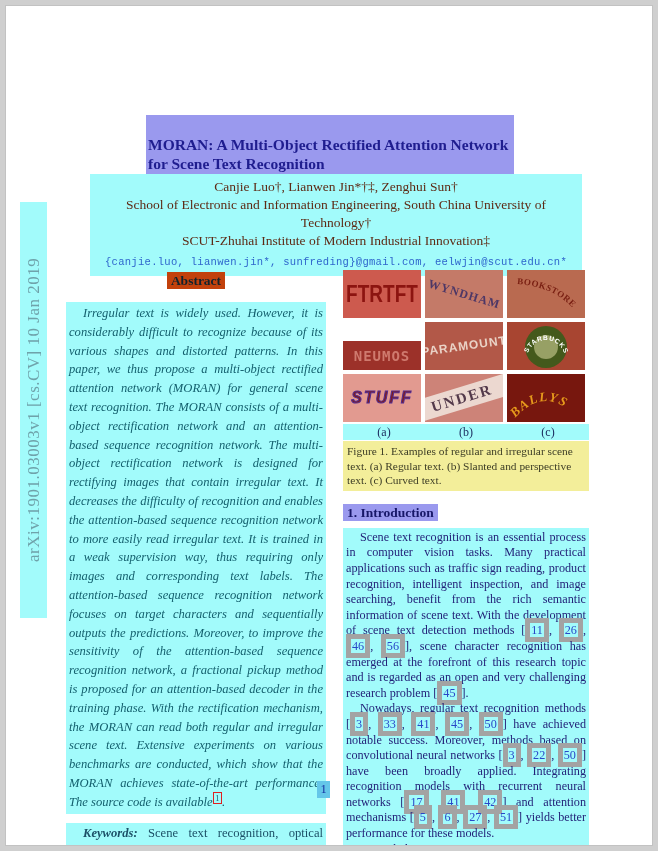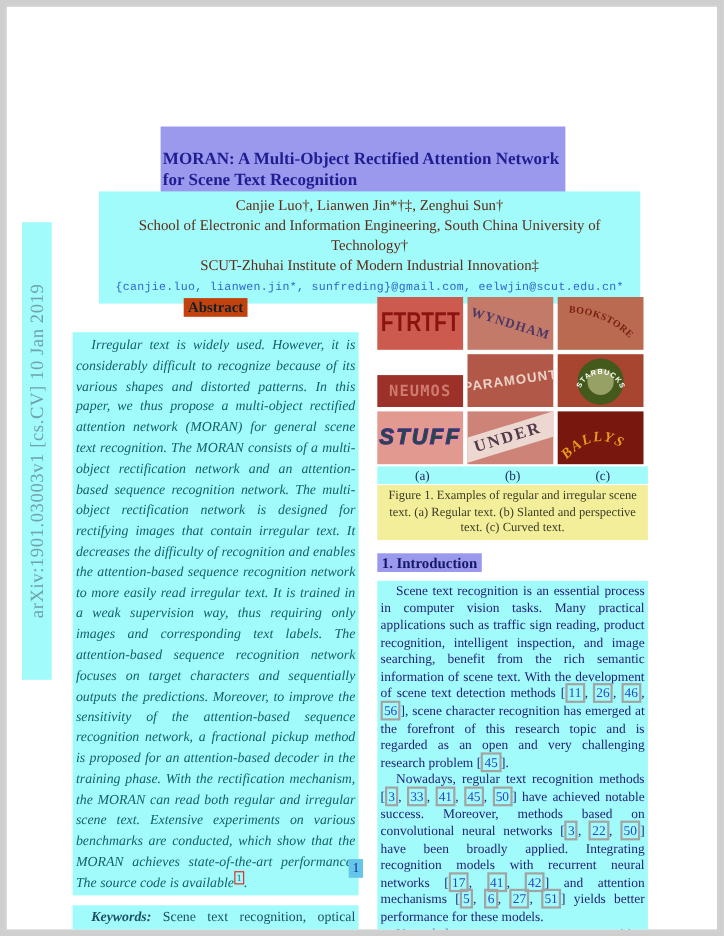--- a/index.html
+++ b/index.html
@@ -41,36 +41,36 @@
   .c1 span{font-family:"Liberation Sans",sans-serif;font-weight:bold;font-size:19px;color:#8c1410;transform:scaleY(1.3);}
   .c2{background:#c47a68;}
   .c2 span{transform:rotate(17deg);font-weight:bold;font-size:12px;color:#4d3766;letter-spacing:1px;}
   .c3{background:#b96a50;}
   .c4{background:#9c3129;margin-top:19px;}
   .c4 span{font-family:"DejaVu Sans Mono",monospace;font-weight:bold;font-size:14px;color:#cf7a6e;letter-spacing:1px;}
   .c5{background:#b25848;}
   .c5 span{transform:rotate(-8deg);font-family:"Liberation Sans",sans-serif;font-weight:bold;font-size:12px;color:#ead2c6;letter-spacing:1px;}
   .c6{background:#a84531;}
   .c7{background:#e29a90;}
-  .c7 span{font-family:"Liberation Sans",sans-serif;font-weight:bold;font-style:italic;font-size:20px;
-    color:#14532d;-webkit-text-stroke:1px #4f2b93;letter-spacing:2px;}
+  .c7 span{font-family:"Liberation Sans",sans-serif;font-weight:bold;font-style:italic;font-size:16px;
+    color:#7f1d1d;-webkit-text-stroke:1px #4f2b93;letter-spacing:2px;}
   .c8{background:#cd8378;}
   .c8 .band{position:absolute;left:-10px;top:13px;width:120%;height:22px;background:#ecd8d0;
     transform:rotate(-17deg);display:flex;align-items:center;justify-content:center;}
   .c8 .band span{font-weight:bold;font-size:15px;color:#53394a;letter-spacing:2px;}
   .c9{background:#77170e;}
   .fig-labels{display:flex;width:246px;background:#a2fbfb;height:16px;margin-top:2px;}
   .fig-labels span{flex:1;text-align:center;font-size:12px;color:#1a2a5e;line-height:16px;}
   .fig-caption{background:#f3ee9a;color:#3c3c25;font-size:11.4px;line-height:14.6px;
-    padding:3px 4px;margin-top:1px;text-align:center;}
+    padding:3px 4px;margin-top:1px;text-align:left;}
   .intro-head{margin:12px 0 7px 0;}
   .intro-head span{background:#9a99ee;font-weight:bold;font-size:13.5px;color:#171768;padding:1px 4px;}
   .intro-body{background:#a2fbfb;padding:2px 3px;}
   .intro-body p{margin:0;font-size:12.2px;line-height:15.6px;color:#232379;text-align:justify;text-indent:14px;}
-  .cite{border:2px solid #a3a3a3;color:#2847c8;padding:0 1px;}
+  .cite{border:5px solid #a3a3a3;color:#2847c8;padding:0 1px;}
 
   .page-num{position:absolute;left:311px;top:775px;width:13px;height:17px;background:#64c6e9;
     color:#15309f;font-size:12.5px;text-align:center;line-height:17px;}
 </style>
 </head>
 <body>
 
 <div class="frame">
 <div class="sheet">
 

